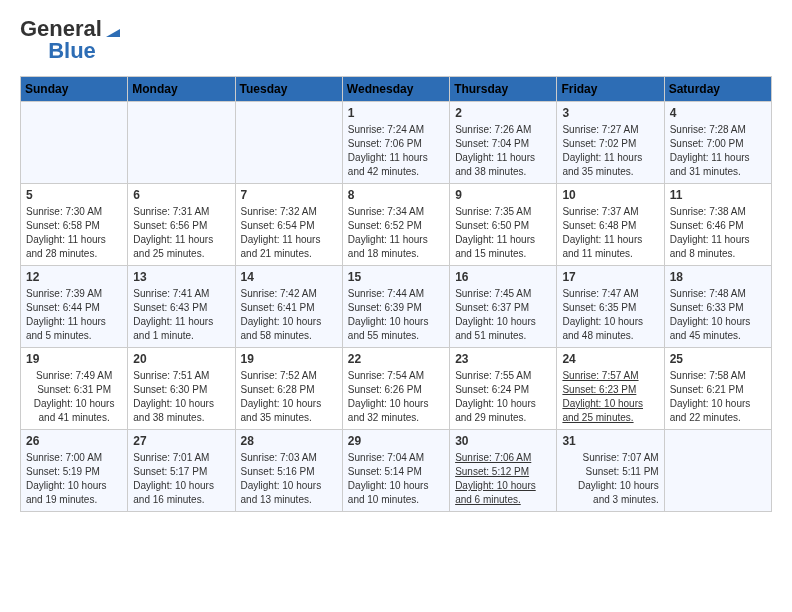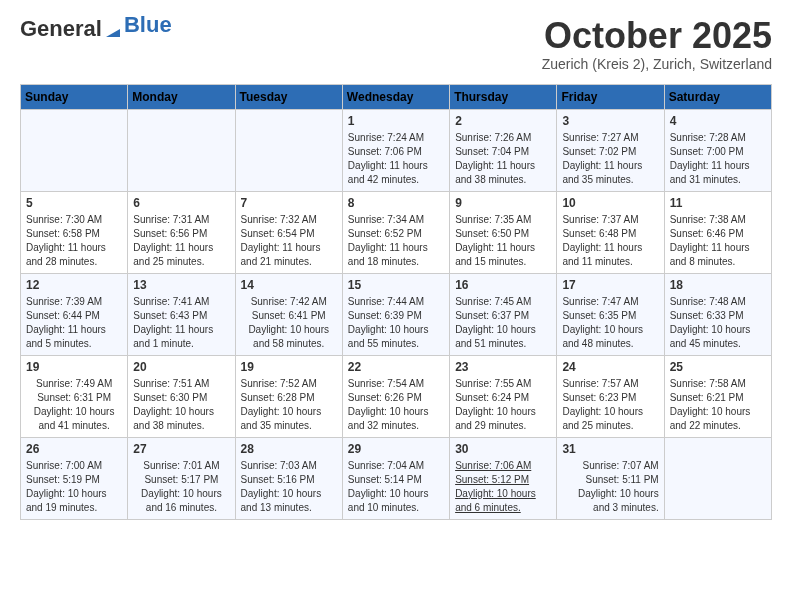--- a/index.html
+++ b/index.html
@@ -14,21 +14,22 @@
       padding: 16px 20px;
     }
     .header {
       display: flex;
       justify-content: space-between;
       align-items: flex-start;
       margin-bottom: 12px;
     }
     .logo {
       display: flex;
-      align-items: flex-start;
+      flex-direction: column;
+      align-items: center;
     }
     .logo-line {
       display: flex;
       align-items: center;
     }
     .title-block {
       text-align: right;
     }
     .month-title {
       font-size: 36px;
@@ -89,24 +90,20 @@
 <div class="page">
   <div class="header">
     <div class="logo">
       <div class="logo-line">
         <span style="font-size:22px;font-weight:bold;color:#333;">General</span>
         <svg width="20" height="20" viewBox="0 0 20 20">
           <polygon points="4,18 18,10 18,18" fill="#2d6db5"></polygon>
         </svg>
       </div>
       <div style="font-size:22px;font-weight:bold;color:#2d6db5;margin-top:-4px;padding-left:2px;">Blue</div>
-    </div>
-    <div class="title-block">
-      <div class="month-title">October 2025</div>
-      <div class="subtitle">Zuerich (Kreis 2), Zurich, Switzerland</div>
     </div>
   </div>
 
   <table>
     <thead>
       <tr>
         <th>Sunday</th>
         <th>Monday</th>
         <th>Tuesday</th>
         <th>Wednesday</th>
@@ -210,21 +207,21 @@
           </td>
           <td>
             <span class="day-num">13</span>
             <div class="day-info" style="white-space: pre-line;">Sunrise: 7:41 AM
 Sunset: 6:43 PM
 Daylight: 11 hours
 and 1 minute.</div>
           </td>
           <td>
             <span class="day-num">14</span>
-            <div class="day-info" style="white-space: pre-line; text-align: center;">Sunrise: 7:42 AM
+            <div class="day-info" style="white-space: pre-line;">Sunrise: 7:42 AM
 Sunset: 6:41 PM
 Daylight: 10 hours
 and 58 minutes.</div>
           </td>
           <td>
             <span class="day-num">15</span>
             <div class="day-info" style="white-space: pre-line;">Sunrise: 7:44 AM
 Sunset: 6:39 PM
 Daylight: 10 hours
 and 55 minutes.</div>
@@ -282,21 +279,21 @@
           </td>
           <td>
             <span class="day-num">23</span>
             <div class="day-info" style="white-space: pre-line;">Sunrise: 7:55 AM
 Sunset: 6:24 PM
 Daylight: 10 hours
 and 29 minutes.</div>
           </td>
           <td>
             <span class="day-num">24</span>
-            <div class="day-info" style="white-space: pre-line;">Sunrise: 7:57 AM
+            <div class="day-info" style="white-space: pre-line; text-decoration: underline;">Sunrise: 7:57 AM
 Sunset: 6:23 PM
 Daylight: 10 hours
 and 25 minutes.</div>
           </td>
           <td>
             <span class="day-num">25</span>
             <div class="day-info" style="white-space: pre-line;">Sunrise: 7:58 AM
 Sunset: 6:21 PM
 Daylight: 10 hours
 and 22 minutes.</div>
@@ -305,21 +302,21 @@
         <tr>
           <td>
             <span class="day-num">26</span>
             <div class="day-info" style="white-space: pre-line;">Sunrise: 7:00 AM
 Sunset: 5:19 PM
 Daylight: 10 hours
 and 19 minutes.</div>
           </td>
           <td>
             <span class="day-num">27</span>
-            <div class="day-info" style="white-space: pre-line; text-align: center;">Sunrise: 7:01 AM
+            <div class="day-info" style="white-space: pre-line;">Sunrise: 7:01 AM
 Sunset: 5:17 PM
 Daylight: 10 hours
 and 16 minutes.</div>
           </td>
           <td>
             <span class="day-num">28</span>
             <div class="day-info" style="white-space: pre-line;">Sunrise: 7:03 AM
 Sunset: 5:16 PM
 Daylight: 10 hours
 and 13 minutes.</div>

